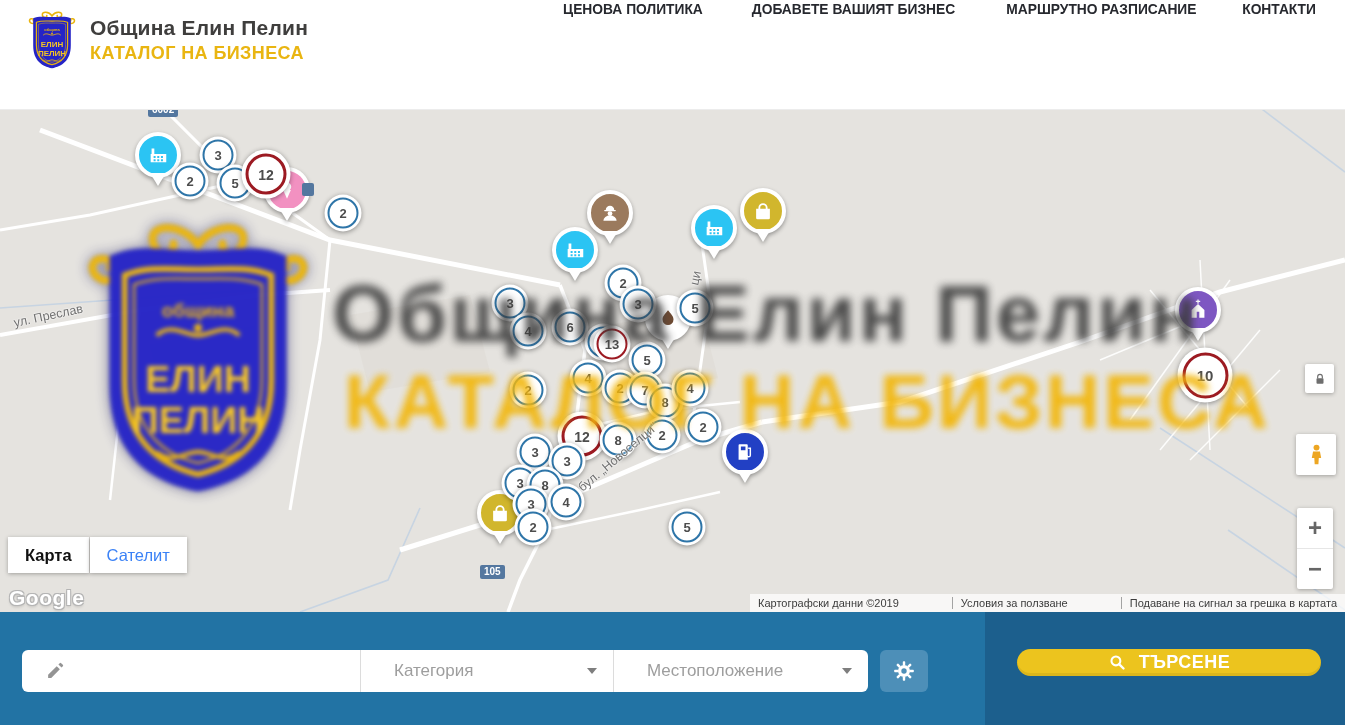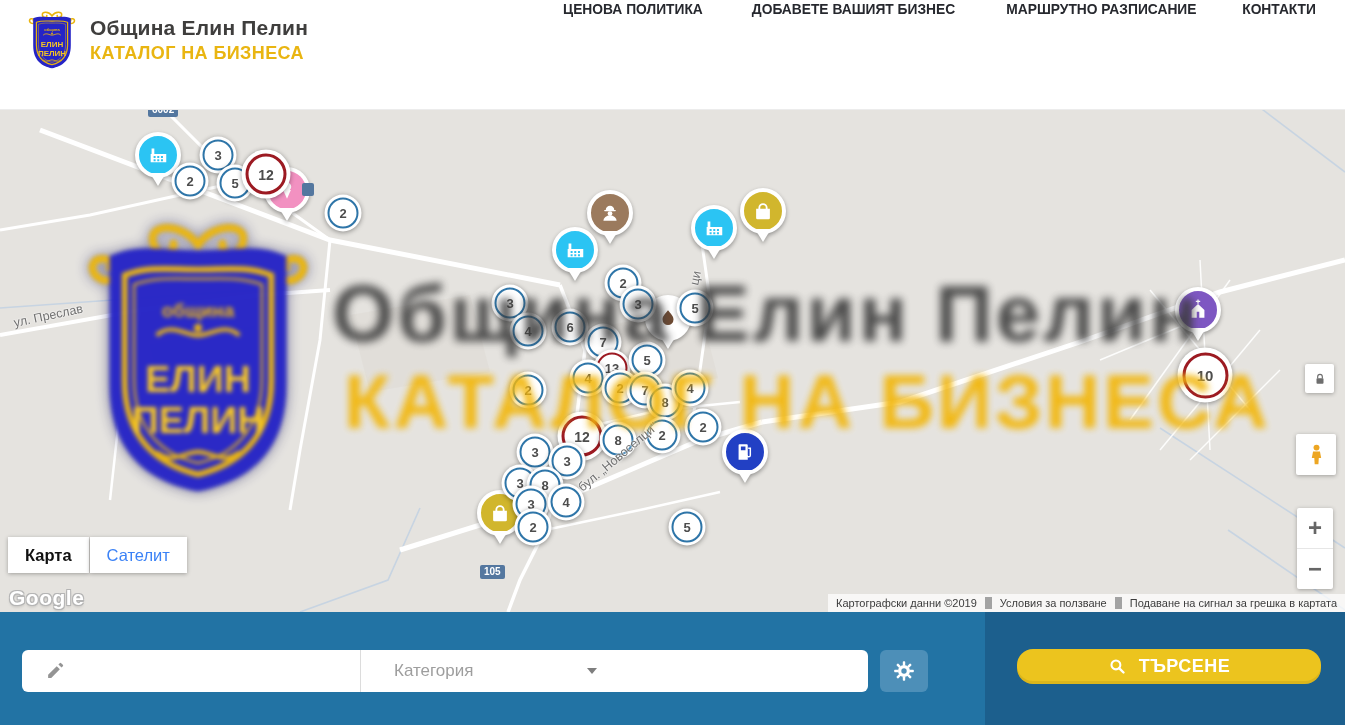--- a/index.html
+++ b/index.html
@@ -67,21 +67,21 @@
   .maptype-btn { background:#fff; height:36px; padding:0 17px; display:flex; align-items:center;
     font-size:16.5px; box-shadow:0 1px 4px rgba(0,0,0,.3); cursor:pointer; }
   .maptype-btn.active { font-weight:bold; color:#111; }
   .maptype-btn.idle { color:#3b82f6; }
   .google-logo { left:9px; top:476px; color:#fff; font-size:21px; font-weight:bold; letter-spacing:.5px;
     text-shadow:-1px -1px 0 #b5b5b5,1px -1px 0 #b5b5b5,-1px 1px 0 #b5b5b5,1px 1px 0 #b5b5b5,0 2px 3px rgba(0,0,0,.18);
     cursor:pointer; }
   .attrib { right:0; top:484px; height:18px; display:flex; align-items:center;
     background:rgba(255,255,255,.72); font-size:11px; color:#3c3c3c; }
   .attrib span { padding:0 8px; white-space:nowrap; }
-  .attrib span + span { border-left:7px solid #a3a3a3; cursor:pointer; }
+  .attrib span + span { border-left:1px solid #a3a3a3; cursor:pointer;margin-left:45px; }
   .lockbox { left:1305px; top:254px; width:29px; height:29px; background:#fff; border-radius:2px;
     box-shadow:0 1px 4px rgba(0,0,0,.3); display:flex; align-items:center; justify-content:center; cursor:pointer; }
   .pegman { left:1296px; top:324px; width:40px; height:41px; background:#fff; border-radius:2px;
     box-shadow:0 1px 4px rgba(0,0,0,.3); display:flex; align-items:center; justify-content:center; cursor:pointer; }
   .zoomctl { left:1297px; top:398px; width:36px; height:81px; background:#fff; border-radius:2px;
     box-shadow:0 1px 4px rgba(0,0,0,.3); display:flex; flex-direction:column; }
   .zoom-btn { flex:1; display:flex; align-items:center; justify-content:center;
     font-size:24px; font-weight:bold; color:#666; cursor:pointer; }
   .zoomctl .zoom-btn:first-child { border-bottom:1px solid #e6e6e6; }
 
@@ -98,21 +98,21 @@
   .sb-sec.sel { border-left:1px solid #dcdcdc; justify-content:space-between;
     padding:0 16px 0 33px; cursor:pointer; }
   .sec-cat { width:253px; }
   .sec-loc { width:255px; }
   .sel-label { font-size:17px; color:#9e9e9e; }
   .caret { width:0; height:0; border-left:5px solid transparent; border-right:5px solid transparent;
     border-top:6px solid #7e7e7e; }
   .gear-btn { position:absolute; left:880px; top:38px; width:48px; height:42px;
     background:#4d8fb8; border:none; border-radius:6px; display:flex; align-items:center;
     justify-content:center; cursor:pointer; }
-  .search-btn { position:absolute; left:1017px; top:37px; width:304px; height:35px;
+  .search-btn { position:absolute; left:1017px; top:37px; width:304px; height:27px;
     background:#ecc41e; border:none; border-radius:16px; display:flex; align-items:center; gap:12px;
     justify-content:center; color:#fff; font-weight:bold; font-size:18px; letter-spacing:.5px;
     font-family:inherit; cursor:pointer; box-shadow:inset 0 -3px 0 rgba(0,0,0,.07); }
 </style>
 </head>
 <body>
 
 <svg width="0" height="0" style="position:absolute" aria-hidden="true">
   <defs>
     <symbol id="crest-sym" viewBox="0 0 120 150">
@@ -339,21 +339,21 @@
       <div class="cl" style="left: 235px; top: 73px;">5</div>
       <div class="cl red lg" style="left: 266px; top: 64px;">12</div>
       <div class="cl" style="left: 343px; top: 103px;">2</div>
       <div class="cl" style="left: 623px; top: 173px;">2</div>
       <div class="cl" style="left: 638px; top: 194px;">3</div>
       <div class="cl" style="left: 695px; top: 198px;">5</div>
       <div class="cl" style="left: 510px; top: 193px;">3</div>
       <div class="cl" style="left: 528px; top: 221px;">4</div>
       <div class="cl" style="left: 570px; top: 217px;">6</div>
       <div class="cl" style="left: 603px; top: 232px;">7</div>
-      <div class="cl red" style="left: 612px; top: 258px;">13</div>
+      <div class="cl red" style="left: 612px; top: 234px;">13</div>
       <div class="cl" style="left: 647px; top: 250px;">5</div>
       <div class="cl" style="left: 528px; top: 280px;">2</div>
       <div class="cl" style="left: 588px; top: 268px;">4</div>
       <div class="cl" style="left: 620px; top: 278px;">2</div>
       <div class="cl" style="left: 645px; top: 280px;">7</div>
       <div class="cl" style="left: 665px; top: 292px;">8</div>
       <div class="cl" style="left: 690px; top: 278px;">4</div>
       <div class="cl" style="left: 703px; top: 317px;">2</div>
       <div class="cl" style="left: 662px; top: 325px;">2</div>
       <div class="cl red lg" style="left: 582px; top: 326px;">12</div>
@@ -407,20 +407,24 @@
   <div class="fieldbar">
     <div class="sb-sec sec-key">
       <svg width="20" height="20">
           <use href="#ic-pencil" width="20" height="20"></use>
         </svg>
     </div>
     <div class="sb-sec sel sec-cat">
       <span class="sel-label">Категория</span>
       <span class="caret"></span>
     </div>
+    <div class="sb-sec sel sec-loc">
+      <span class="sel-label">Местоположение</span>
+      <span class="caret"></span>
+    </div>
   </div>
   <button class="gear-btn">
     <svg width="24" height="24">
         <use href="#ic-gear" width="24" height="24"></use>
       </svg>
   </button>
   <button class="search-btn">
     <svg width="19" height="19">
         <use href="#ic-search" width="19" height="19"></use>
       </svg>

